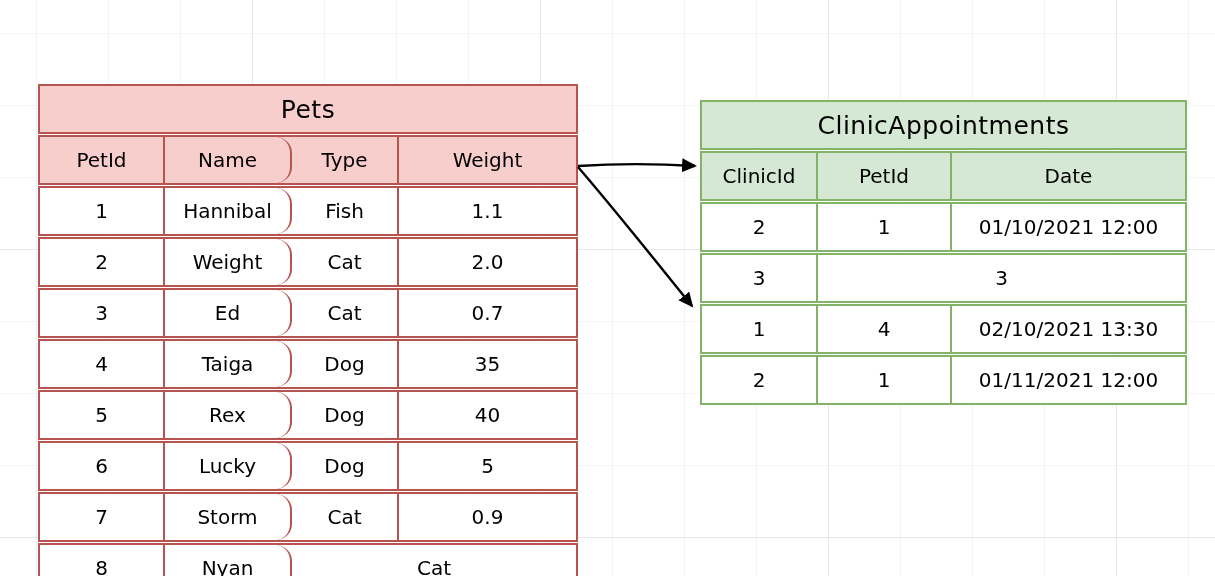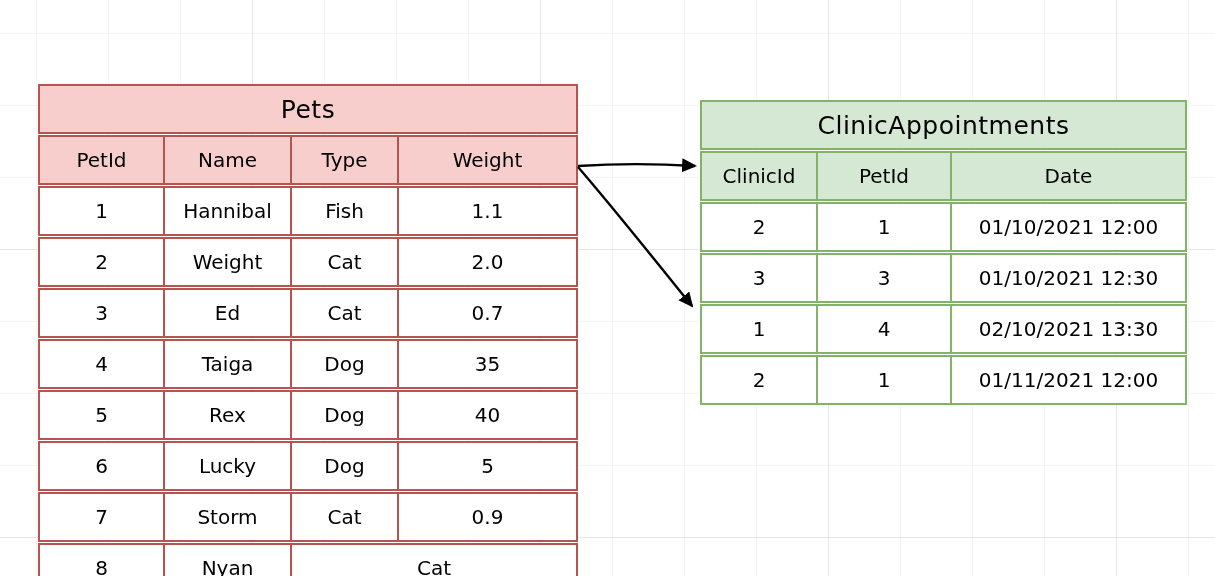--- a/index.html
+++ b/index.html
@@ -31,21 +31,21 @@
   .cell {
     box-sizing: border-box; flex: 0 0 auto;
     display: flex; align-items: center; justify-content: center;
     font-size: 20px; border-right: 2px solid var(--stroke);
     white-space: nowrap;
   }
   .cell:last-child { border-right: none; flex: 1 1 auto; }
 
   .pets   { left: 38px;  top: 38px; width: 540px; }
   .pets .cell:nth-child(1) { width: 125px; }
-  .pets .cell:nth-child(2) { width: 127px; }
+  .pets .cell:nth-child(2) { width: 127px; border-radius: 16px; }
   .pets .cell:nth-child(3) { width: 107px; }
 
   .clinic { left: 700px; top: 54px; width: 487px; }
   .clinic .cell:nth-child(1) { width: 116px; }
   .clinic .cell:nth-child(2) { width: 134px; }
 
   svg.arrows {
     position: absolute; left: 0; top: 0; width: 1215px; height: 576px;
     pointer-events: none;
   }
@@ -123,21 +123,20 @@
         <div class="cell">Date</div>
       </div>
       <div class="trow">
         <div class="cell">2</div>
         <div class="cell">1</div>
         <div class="cell">01/10/2021 12:00</div>
       </div>
       <div class="trow">
         <div class="cell">3</div>
         <div class="cell">3</div>
-        <div class="cell">01/10/2021 12:30</div>
       </div>
       <div class="trow">
         <div class="cell">1</div>
         <div class="cell">4</div>
         <div class="cell">02/10/2021 13:30</div>
       </div>
       <div class="trow">
         <div class="cell">2</div>
         <div class="cell">1</div>
         <div class="cell">01/11/2021 12:00</div>

